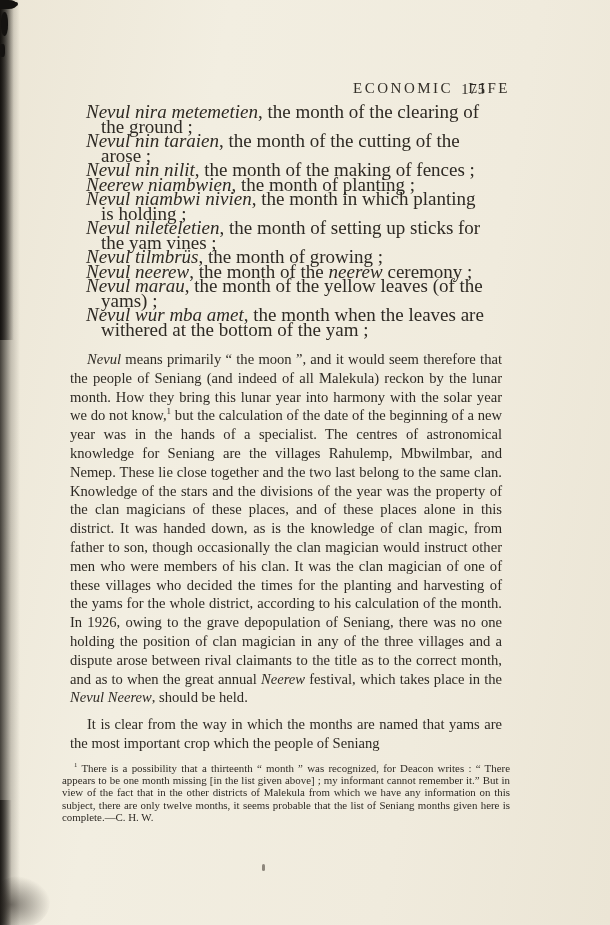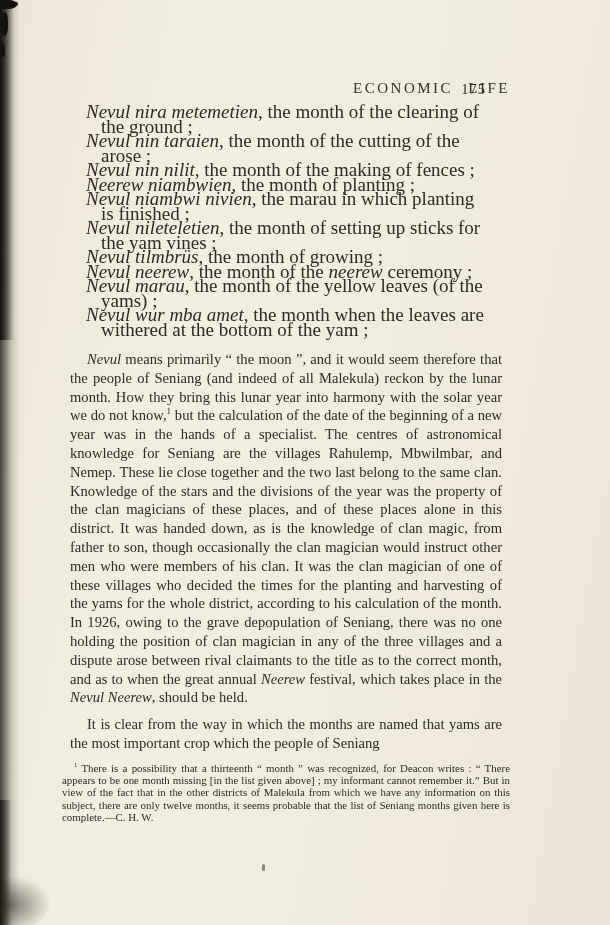--- a/index.html
+++ b/index.html
@@ -100,21 +100,21 @@
     <div class="header">
       <span class="title">ECONOMIC LIFE</span>
       <span class="pagenum">175</span>
     </div>
 
     <div class="month-list">
         <div class="month-item"><i>Nevul nira metemetien</i><span>, the month of the clearing of the ground ;</span></div>
         <div class="month-item"><i>Nevul nin taraien</i><span>, the month of the cutting of the arose ;</span></div>
         <div class="month-item"><i>Nevul nin nilit</i><span>, the month of the making of fences ;</span></div>
         <div class="month-item"><i>Neerew niambwien</i><span>, the month of planting ;</span></div>
-        <div class="month-item"><i>Nevul niambwi nivien</i><span>, the marau in which planting is finished ;</span></div>
+        <div class="month-item"><i>Nevul niambwi nivien</i><span>, the month in which planting is holding ;</span></div>
         <div class="month-item"><i>Nevul nileteletien</i><span>, the month of setting up sticks for the yam vines ;</span></div>
         <div class="month-item"><i>Nevul tilmbrüs</i><span>, the month of growing ;</span></div>
         <div class="month-item"><i>Nevul neerew</i><span>, the month of the </span><i>neerew</i><span> ceremony ;</span></div>
         <div class="month-item"><i>Nevul marau</i><span>, the month of the yellow leaves (of the yams) ;</span></div>
         <div class="month-item"><i>Nevul wur mba amet</i><span>, the month when the leaves are withered at the bottom of the yam ;</span></div>
       </div>
 
     <div class="paras">
         <p><i>Nevul</i><span> means primarily “ the moon ”, and it would seem therefore that the people of Seniang (and indeed of all Malekula) reckon by the lunar month.  How they bring this lunar year into harmony with the solar year we do not know,</span><sup>1</sup><span> but the calculation of the date of the beginning of a new year was in the hands of a specialist.  The centres of astronomical knowledge for Seniang are the villages Rahulemp, Mbwilmbar, and Nemep.  These lie close together and the two last belong to the same clan.  Knowledge of the stars and the divisions of the year was the property of the clan magicians of these places, and of these places alone in this district.  It was handed down, as is the knowledge of clan magic, from father to son, though occasionally the clan magician would instruct other men who were members of his clan.  It was the clan magician of one of these villages who decided the times for the planting and harvesting of the yams for the whole district, according to his calculation of the month.  In 1926, owing to the grave depopulation of Seniang, there was no one holding the position of clan magician in any of the three villages and a dispute arose between rival claimants to the title as to the correct month, and as to when the great annual </span><i>Neerew</i><span> festival, which takes place in the </span><i>Nevul Neerew</i><span>, should be held.</span></p>
         <p><span>It is clear from the way in which the months are named that yams are the most important crop which the people of Seniang</span></p>

